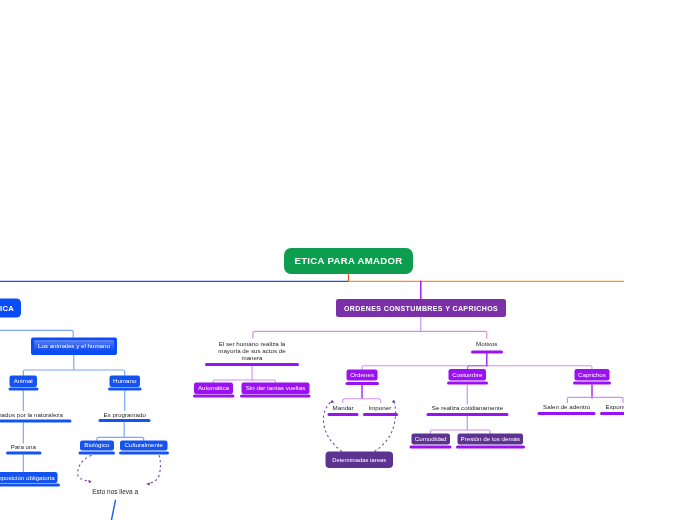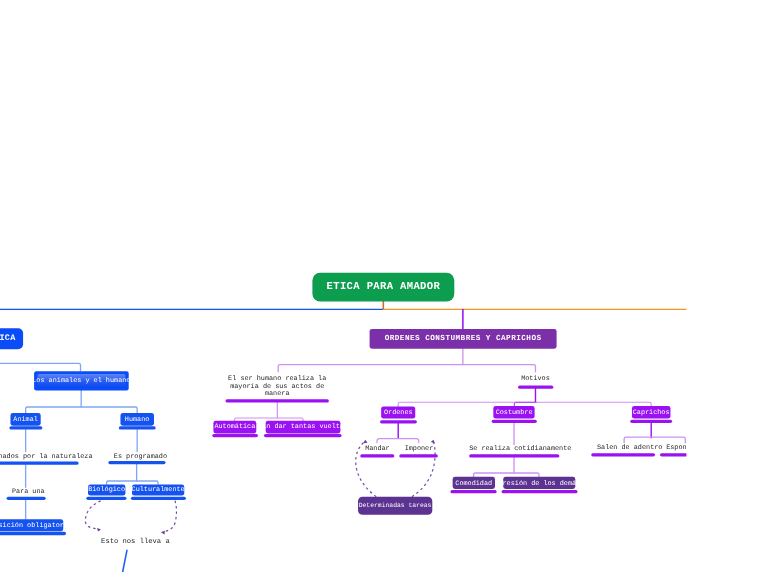--- a/index.html
+++ b/index.html
@@ -1,21 +1,21 @@
 <!DOCTYPE html>
 <html><head>
 <meta charset="utf-8">
 <style>
   html,body{margin:0;padding:0;}
   body{width:696px;height:520px;background:#ffffff;overflow:hidden;
        font-family:"Liberation Sans",sans-serif;
        -webkit-font-smoothing:antialiased;}
   #stage{position:relative;width:1392px;height:1040px;overflow:hidden;
          transform:scale(0.5);transform-origin:0 0;}
-  #viewport{position:relative;width:624px;height:520px;overflow:hidden;font-family:Liberation Mono, monospace;}
+  #viewport{position:relative;width:624px;height:520px;overflow:hidden;}
   svg.links{position:absolute;left:0;top:0;width:1392px;height:1040px;pointer-events:none;}
 
   .node{position:absolute;box-sizing:border-box;white-space:nowrap;
         display:flex;align-items:center;justify-content:center;line-height:1;}
 
   .n-root{background:#0C9D4E;border-radius:14px;color:#ffffff;
           font-weight:bold;font-size:19.2px;letter-spacing:.64px;}
 
   .pill{border-radius:4.4px;color:#ffffff;font-size:12.4px;}
   .pill-purple{background:#7B2FA8;}

